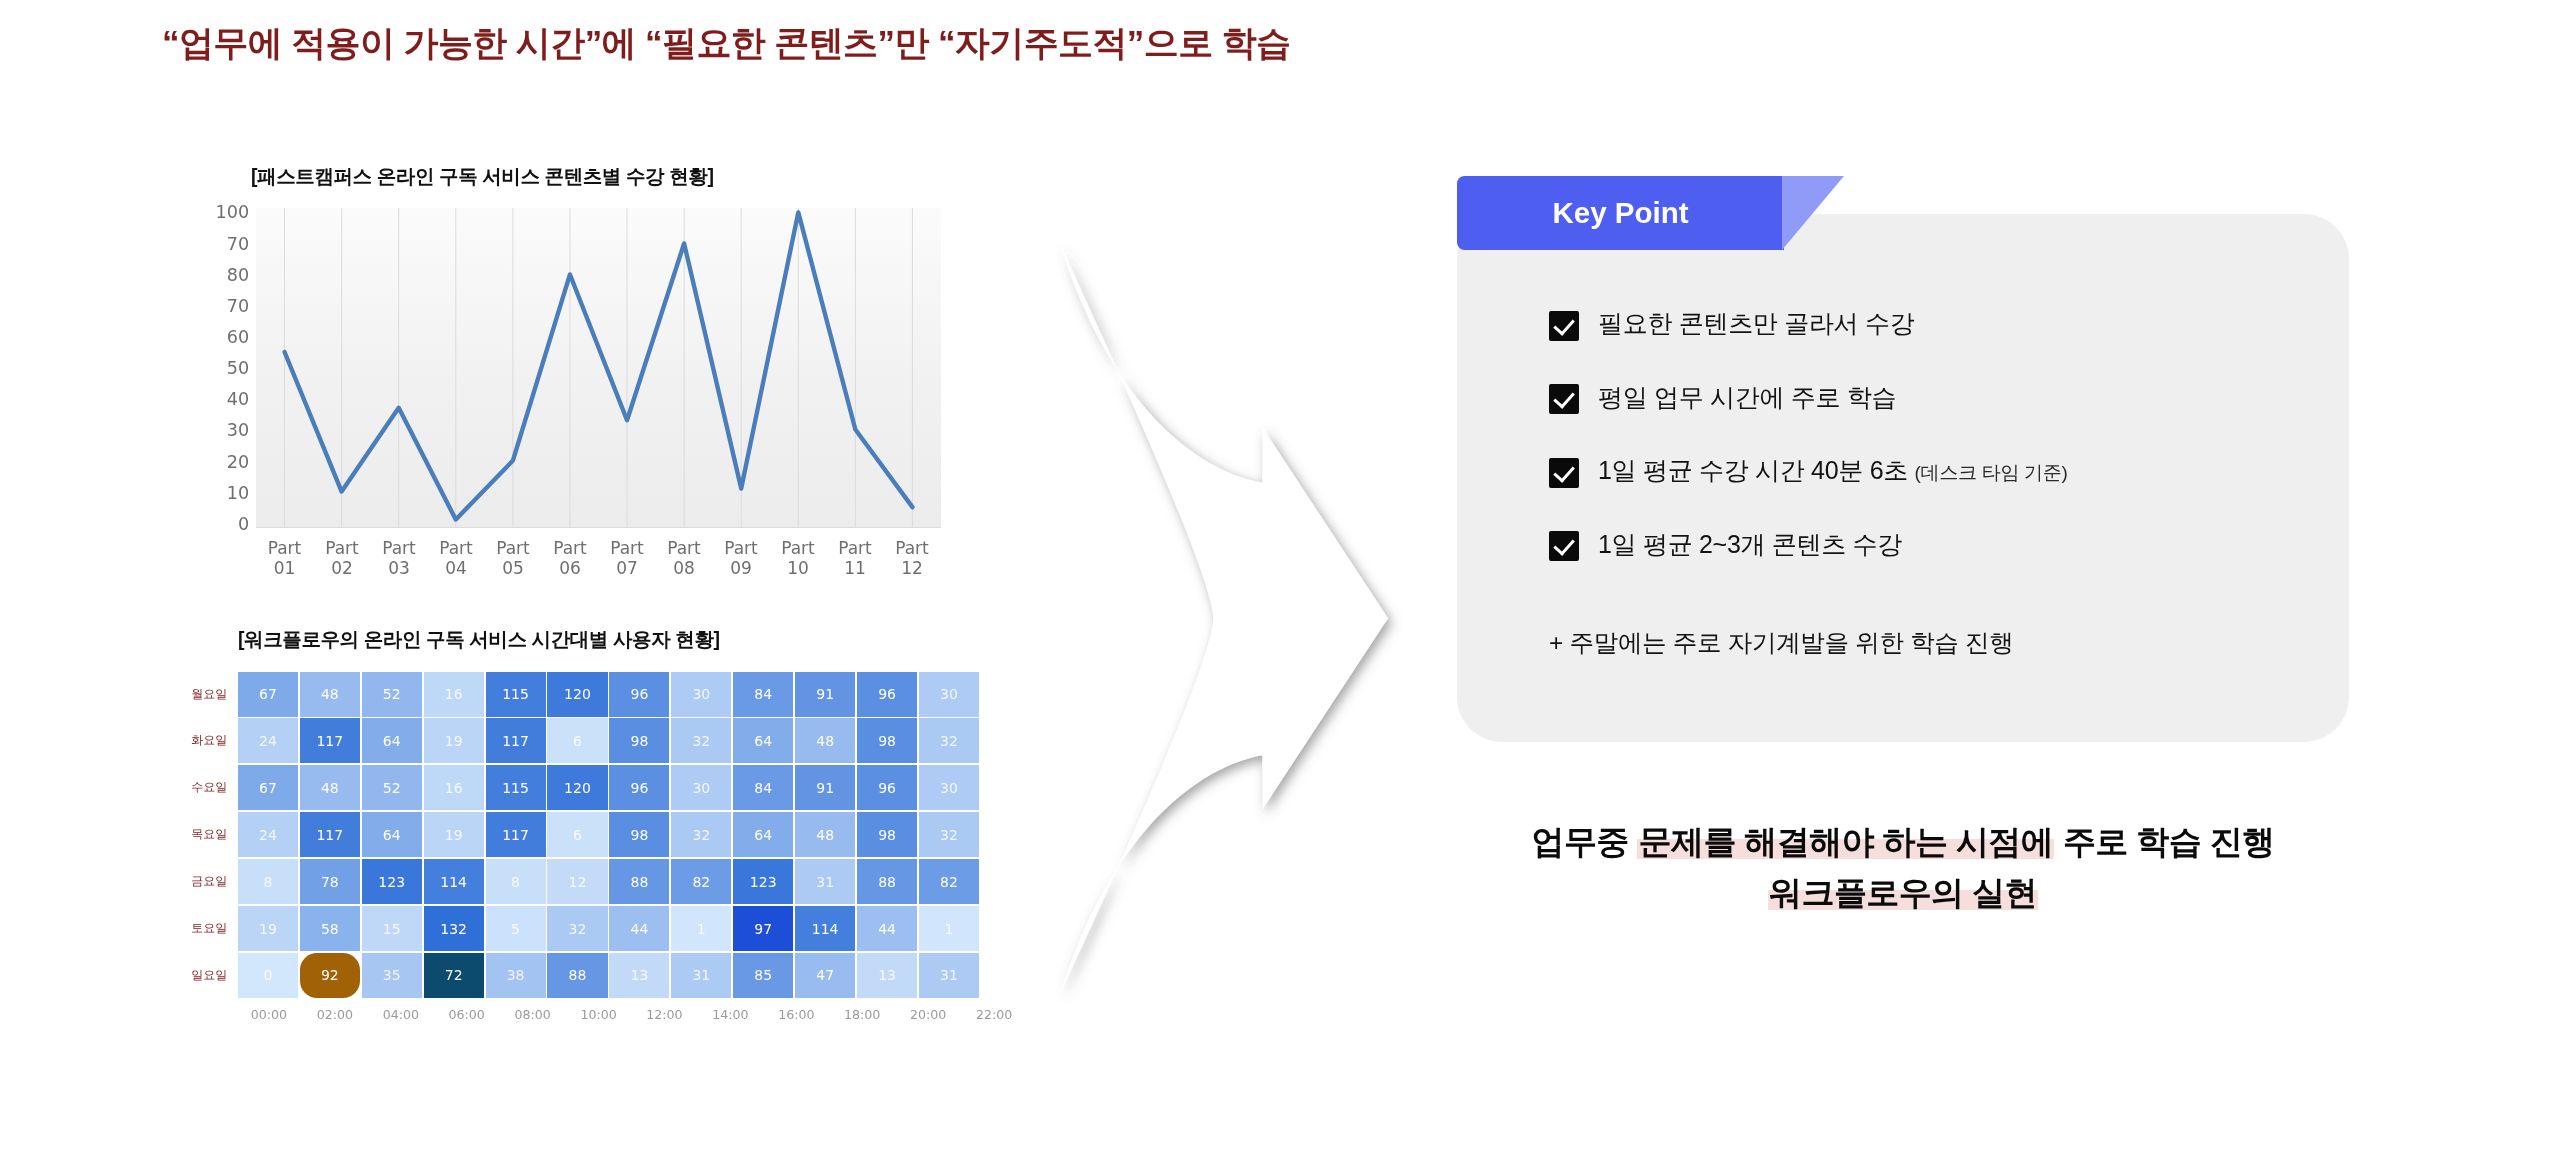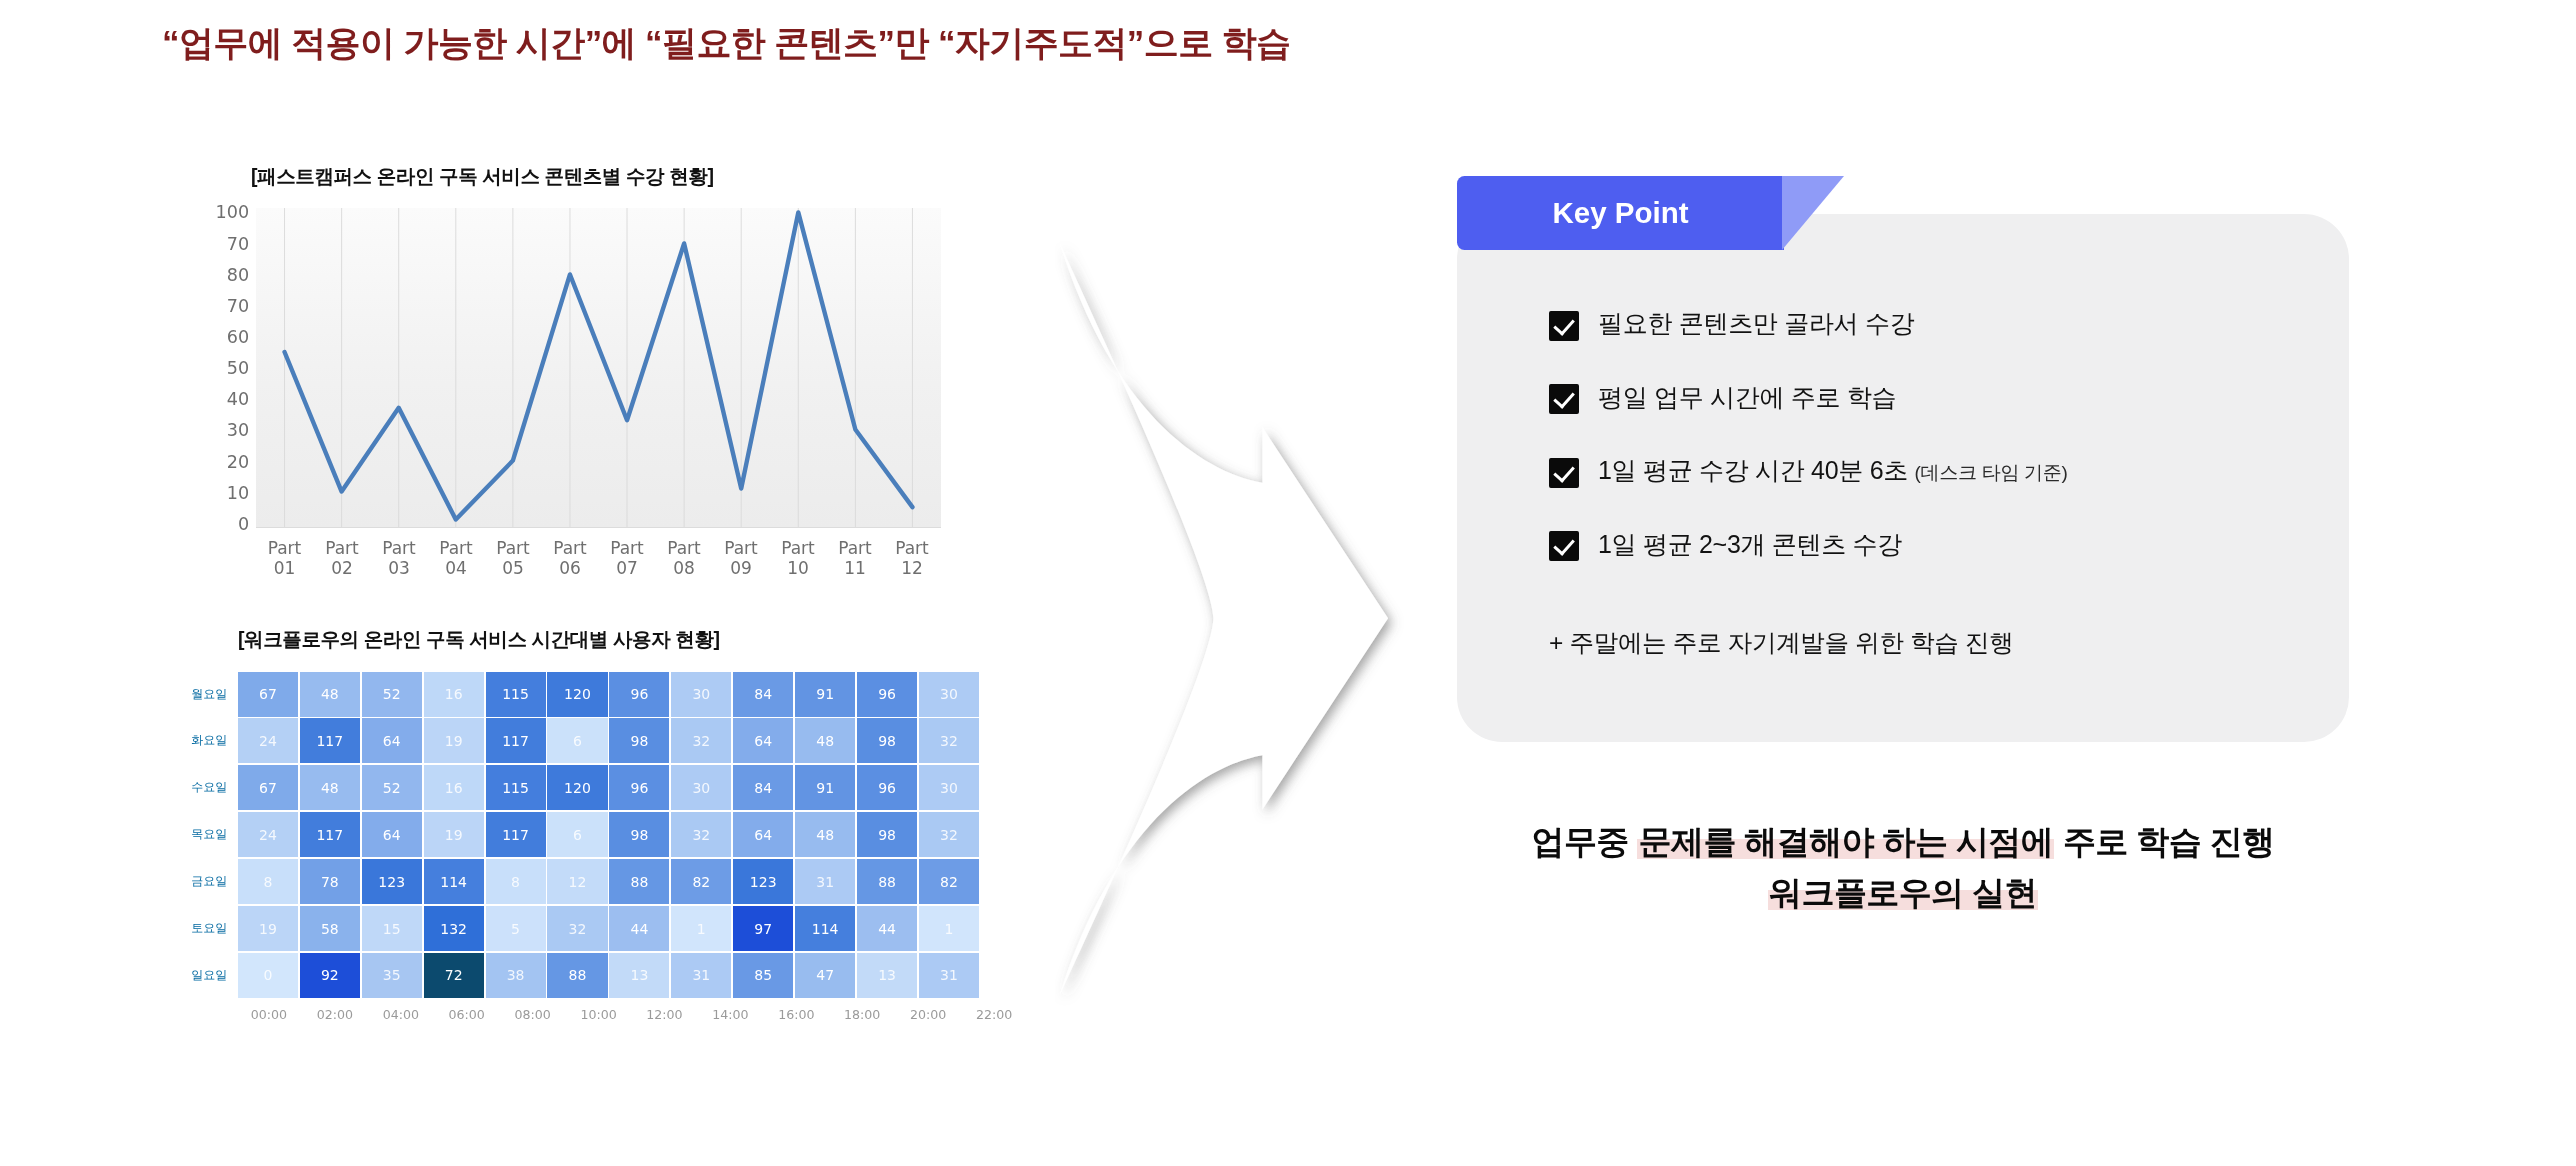--- a/index.html
+++ b/index.html
@@ -117,21 +117,21 @@
     grid-template-columns: 48px repeat(12, 1fr);
     gap: 1.9px 1.9px;
     width: 791px;
   }
   .heat-daylabel {
     display: flex;
     align-items: center;
     justify-content: flex-end;
     padding-right: 8.8px;
     font-size: 12px;
-    color: #0369a1;
+    color: #7f1d1d;
     height: 45px;
     box-sizing: border-box;
   }
   .heat-cell {
     height: 45px;
     display: flex;
     align-items: center;
     justify-content: center;
     font-size: 14px;
     color: #ffffff;
@@ -419,21 +419,21 @@
         <div class="heat-cell" style="background: rgb(204, 225, 251); color: rgba(255, 255, 255, 0.85);">5</div>
         <div class="heat-cell" style="background: rgb(170, 201, 243); color: rgba(255, 255, 255, 0.85);">32</div>
         <div class="heat-cell" style="background: rgb(156, 190, 240); color: rgb(255, 255, 255);">44</div>
         <div class="heat-cell" style="background: rgb(209, 229, 252); color: rgba(255, 255, 255, 0.85);">1</div>
         <div class="heat-cell" style="background: #1d4ed8; color: rgb(255, 255, 255);">97</div>
         <div class="heat-cell" style="background: rgb(69, 127, 221); color: rgb(255, 255, 255);">114</div>
         <div class="heat-cell" style="background: rgb(156, 190, 240); color: rgb(255, 255, 255);">44</div>
         <div class="heat-cell" style="background: rgb(209, 229, 252); color: rgba(255, 255, 255, 0.85);">1</div>
         <div class="heat-daylabel">일요일</div>
         <div class="heat-cell" style="background: rgb(210, 230, 252); color: rgba(255, 255, 255, 0.85);">0</div>
-        <div class="heat-cell" style="background: #1d4ed8; color: rgb(255, 255, 255);">92</div>
+        <div class="heat-cell" style="background: #a16207; color: rgb(255, 255, 255); border-radius: 17px;">92</div>
         <div class="heat-cell" style="background: rgb(167, 198, 242); color: rgba(255, 255, 255, 0.85);">35</div>
         <div class="heat-cell" style="background: #0c4a6e; color: rgb(255, 255, 255);">72</div>
         <div class="heat-cell" style="background: rgb(163, 196, 242); color: rgba(255, 255, 255, 0.85);">38</div>
         <div class="heat-cell" style="background: rgb(101, 151, 228); color: rgb(255, 255, 255);">88</div>
         <div class="heat-cell" style="background: rgb(194, 218, 248); color: rgba(255, 255, 255, 0.85);">13</div>
         <div class="heat-cell" style="background: rgb(172, 202, 244); color: rgba(255, 255, 255, 0.85);">31</div>
         <div class="heat-cell" style="background: rgb(105, 153, 229); color: rgb(255, 255, 255);">85</div>
         <div class="heat-cell" style="background: rgb(152, 188, 239); color: rgb(255, 255, 255);">47</div>
         <div class="heat-cell" style="background: rgb(194, 218, 248); color: rgba(255, 255, 255, 0.85);">13</div>
         <div class="heat-cell" style="background: rgb(172, 202, 244); color: rgba(255, 255, 255, 0.85);">31</div>

